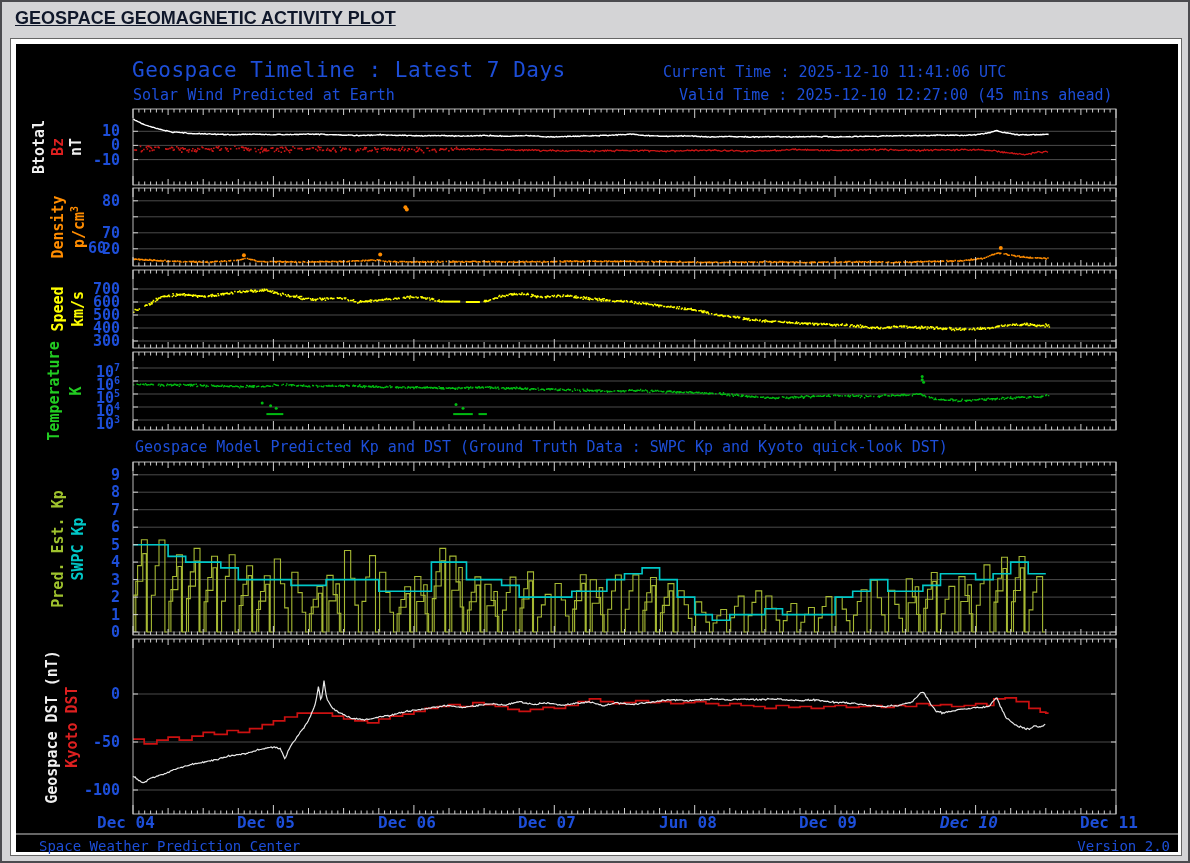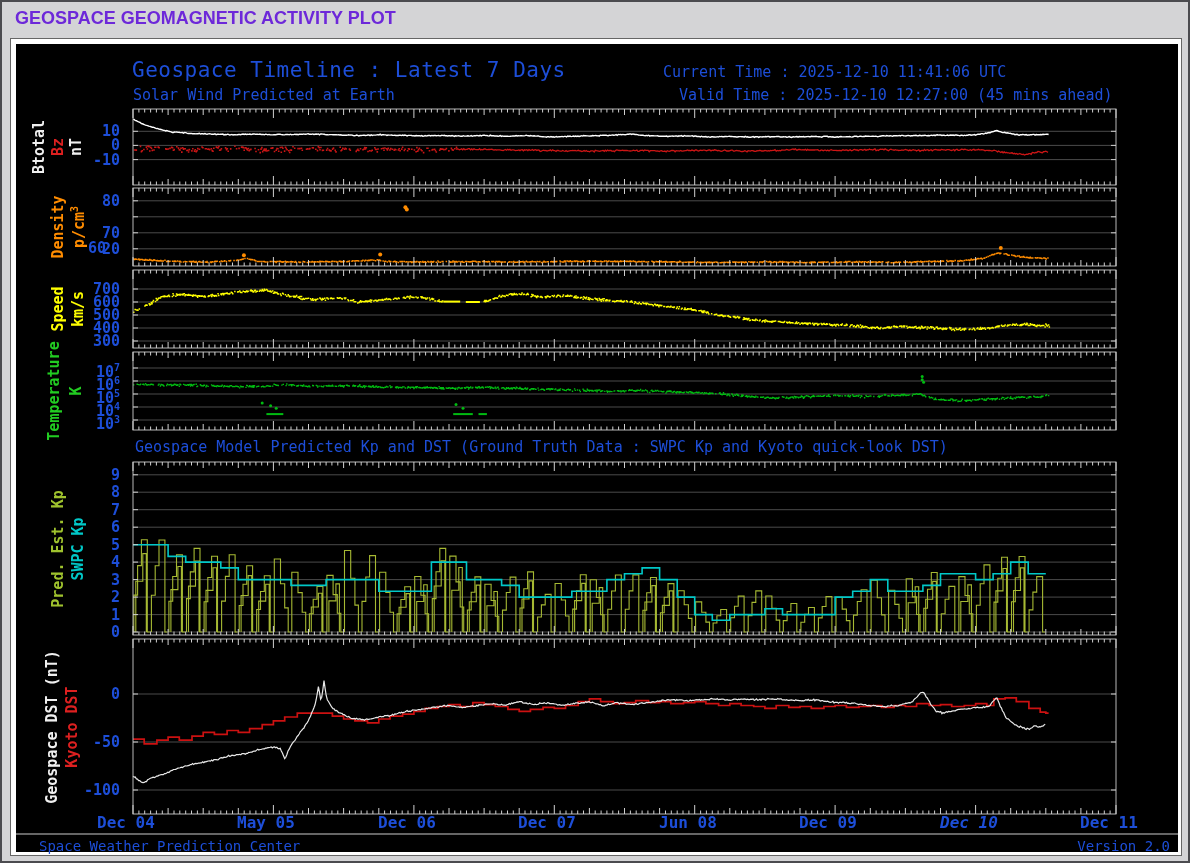--- a/index.html
+++ b/index.html
@@ -4,21 +4,21 @@
 <style>
   html,body{margin:0;padding:0;}
   body{
     width:1190px;height:863px;position:relative;overflow:hidden;
     background:#d4d4d6;border:2px solid #4b4b4f;box-sizing:border-box;
     font-family:"DejaVu Sans Mono",monospace;
   }
   .hdr{
     position:absolute;left:13px;top:6px;
     font-family:"Liberation Sans",sans-serif;font-weight:bold;
-    font-size:18px;letter-spacing:0px;color:#6d28d9;white-space:nowrap;
+    font-size:18px;letter-spacing:0px;color:#0f172a;white-space:nowrap;text-decoration:underline;
   }
   .frame{
     position:absolute;left:8px;top:36px;width:1172px;height:818px;
     background:#ffffff;border:1px solid #666;box-sizing:border-box;
   }
   .black{
     position:absolute;left:14px;top:42px;width:1162px;height:808px;
     background:#000;
   }
   svg#chart{position:absolute;left:0;top:0;z-index:2;}
@@ -161,20 +161,20 @@
     <div class="t ytick" style="left:62px;top:604px;width:56px;">1</div>
     <div class="t ytick" style="left:62px;top:621px;width:56px;">0</div>
     <div class="t rot" style="left:56px;top:547px;color:#9fc22e;">Pred. Est. Kp</div>
     <div class="t rot" style="left:76px;top:547px;color:#00c8c8;">SWPC Kp</div>
     <div class="t ytick" style="left:62px;top:683px;width:56px;">0</div>
     <div class="t ytick" style="left:62px;top:731px;width:56px;">-50</div>
     <div class="t ytick" style="left:62px;top:779px;width:56px;">-100</div>
     <div class="t rot" style="left:50px;top:725px;color:#f0f0f0;">Geospace DST (nT)</div>
     <div class="t rot" style="left:70px;top:725px;color:#dd2020;">Kyoto DST</div>
     <div class="t xlab" style="left:95px;top:812px;width:72px;">Dec 04</div>
-    <div class="t xlab" style="left:235px;top:812px;width:72px;">May 05</div>
+    <div class="t xlab" style="left:235px;top:812px;width:72px;">Dec 05</div>
     <div class="t xlab" style="left:376px;top:812px;width:72px;">Dec 06</div>
     <div class="t xlab" style="left:516px;top:812px;width:72px;">Dec 07</div>
     <div class="t xlab" style="left:657px;top:812px;width:72px;">Jun 08</div>
     <div class="t xlab" style="left:797px;top:812px;width:72px;">Dec 09</div>
     <div class="t xlab" style="left:938px;top:812px;width:72px;font-style:italic;">Dec 10</div>
     <div class="t xlab" style="left:1078px;top:812px;width:72px;">Dec 11</div>
   </div>
 
 </body></html>

